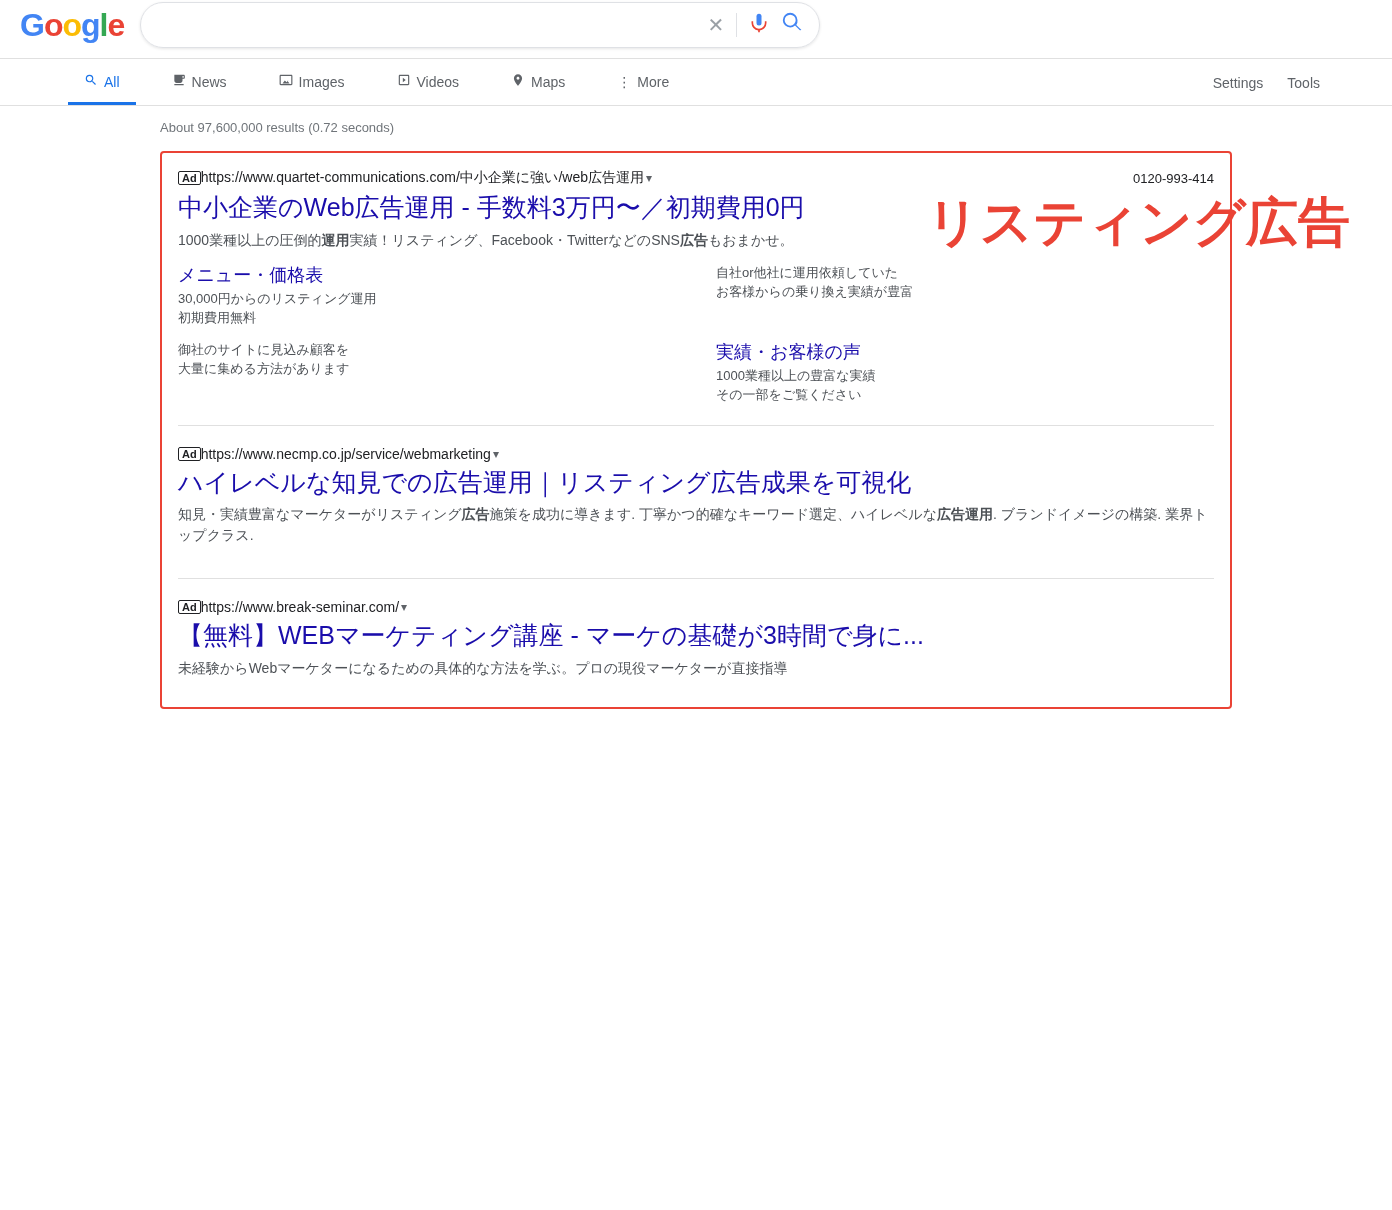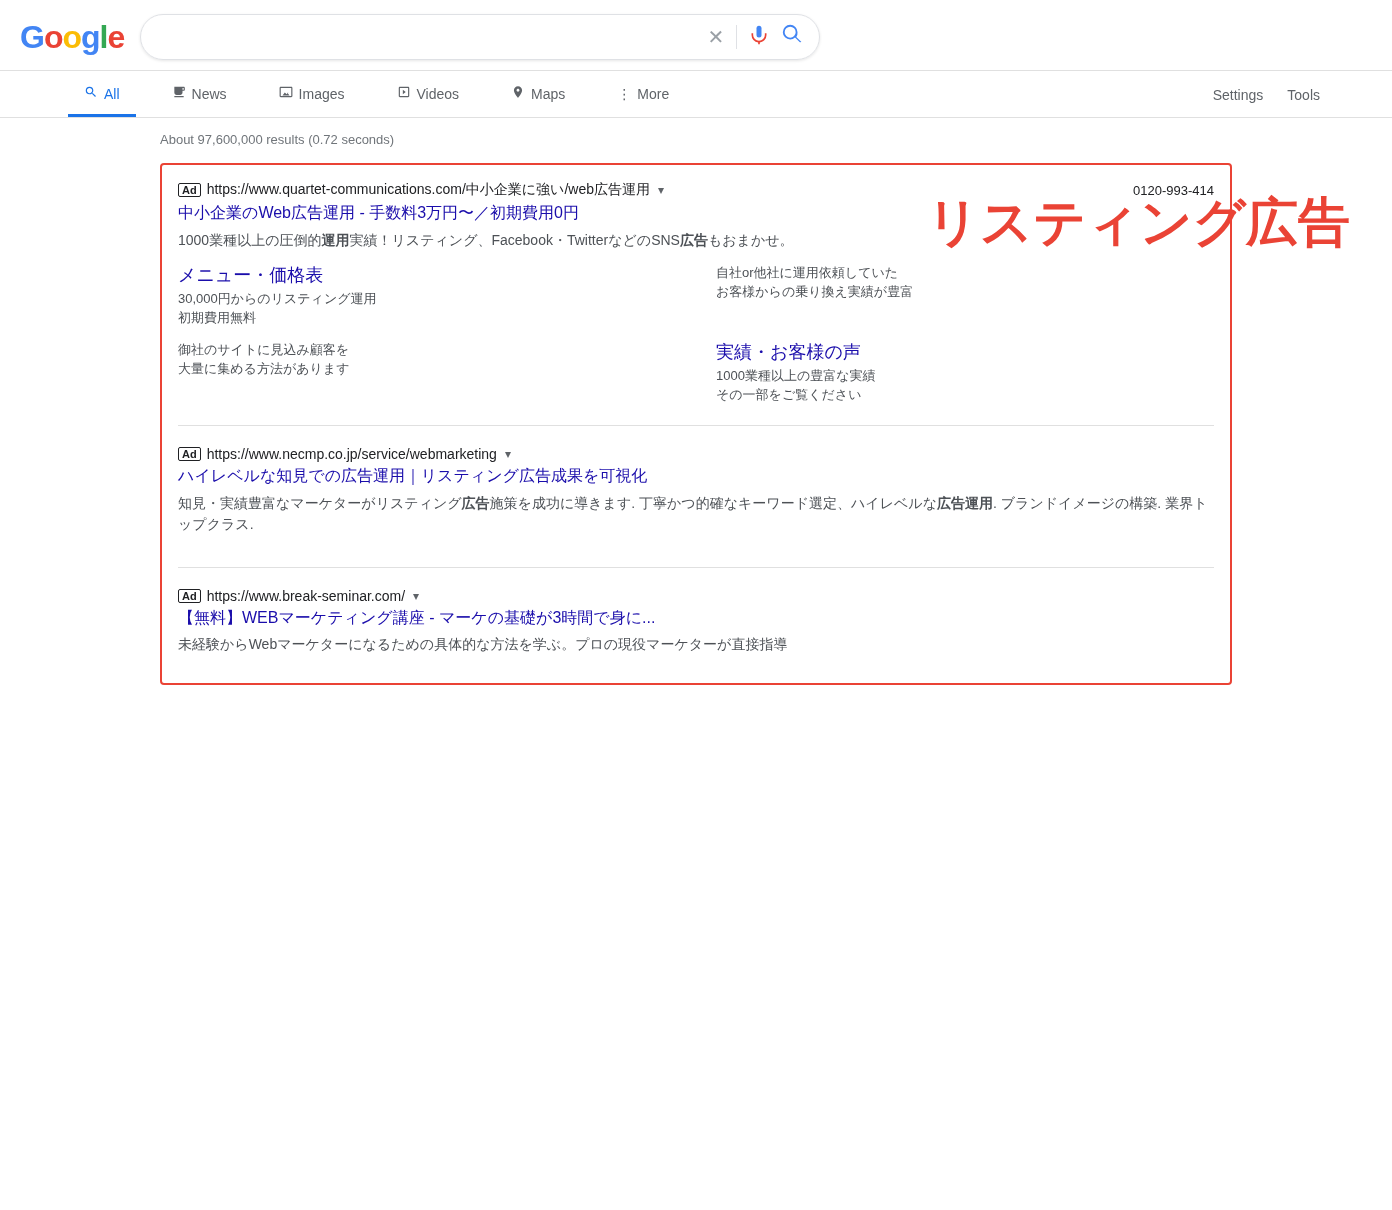--- a/index.html
+++ b/index.html
@@ -7,21 +7,21 @@
       font-family: Arial, sans-serif;
       background: #fff;
       color: #202124;
       font-size: 14px;
     }
 
     
     .header {
       display: flex;
       align-items: center;
-      padding: 14px 20px 10px 20px;
+      padding: 2px 20px 10px 20px;
       gap: 16px;
       border-bottom: 1px solid #e0e0e0;
     }
 
     .google-logo {
       font-size: 32px;
       font-weight: 700;
       letter-spacing: -1px;
       white-space: nowrap;
       flex-shrink: 0;
@@ -159,21 +159,20 @@
     }
     .ad-item:last-child {
       border-bottom: none;
       margin-bottom: 0;
       padding-bottom: 0;
     }
 
     .ad-url-line {
       display: flex;
       align-items: center;
-      gap: 6px;
       font-size: 13px;
       color: #202124;
       margin-bottom: 4px;
     }
     .ad-badge {
       font-size: 11px;
       color: #202124;
       border: 1px solid #202124;
       border-radius: 2px;
       padding: 0px 3px;
@@ -188,21 +187,21 @@
       font-size: 12px;
       margin-left: 2px;
     }
     .ad-phone {
       margin-left: auto;
       font-size: 13px;
       color: #202124;
     }
 
     .ad-title {
-      font-size: 16px;
+      font-size: 25px;
       color: #1a0dab;
       text-decoration: none;
       cursor: pointer;
       line-height: 1.3;
       display: block;
       margin-bottom: 6px;
     }
 
     .ad-description {
       font-size: 14px;

